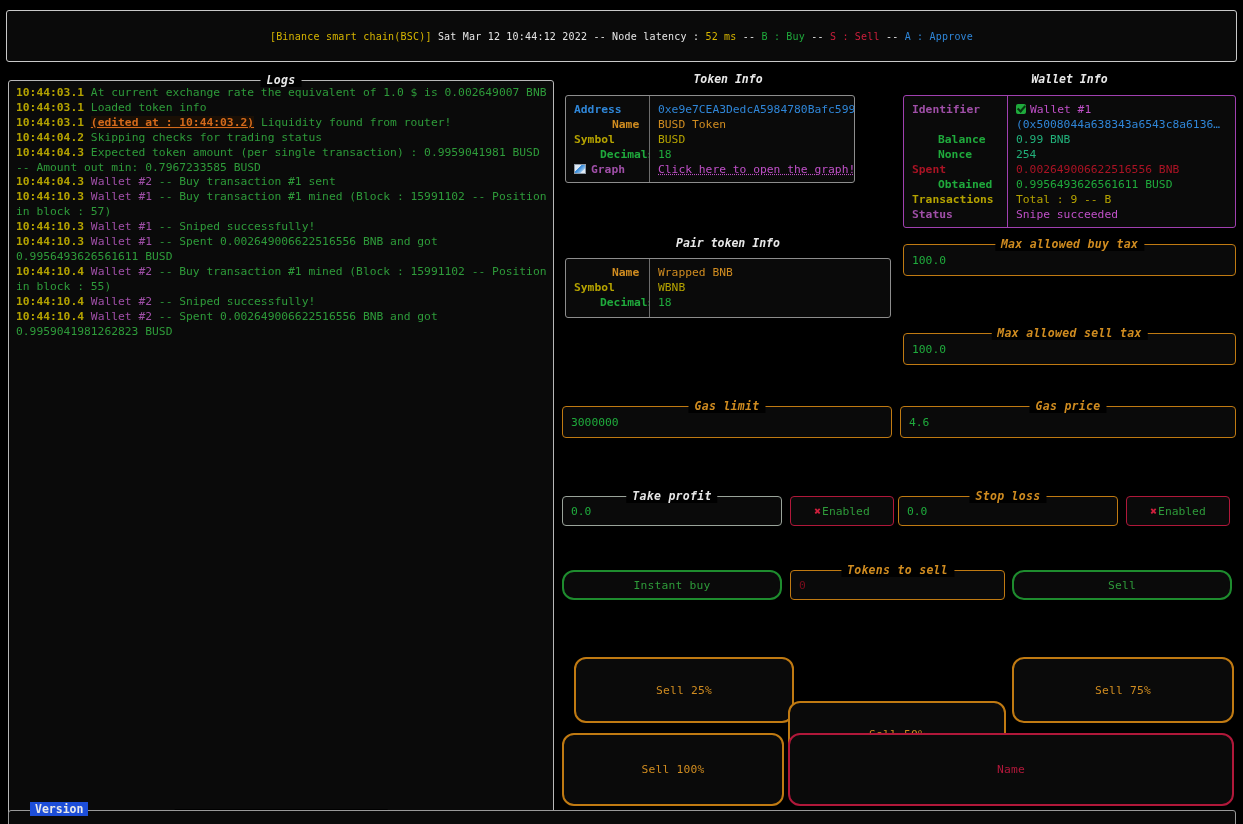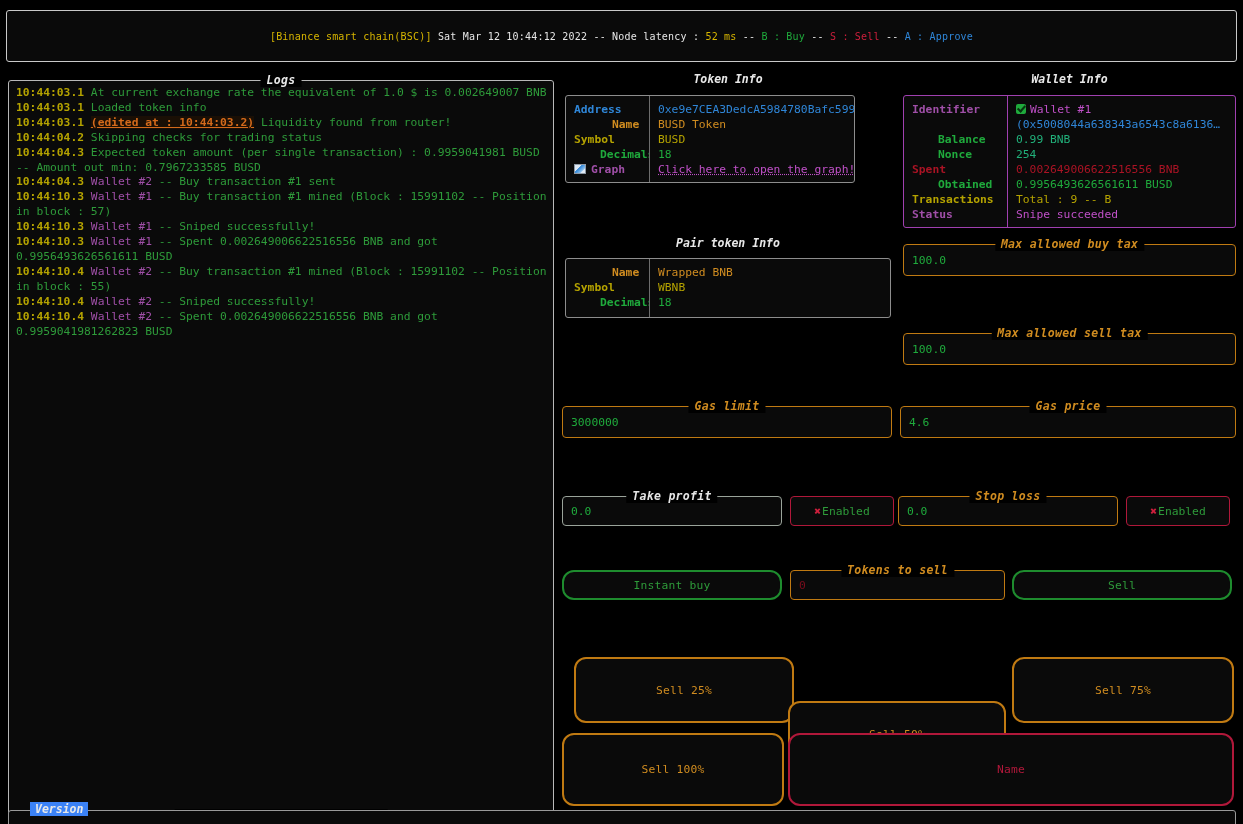--- a/index.html
+++ b/index.html
@@ -275,25 +275,24 @@
   #versionframe {
     position: absolute;
     left: 8px; bottom: -12px; width: 1228px; height: 26px;
     border: 1px solid #9a9a9a;
     border-radius: 3px;
     background: #0a0a0a;
   }
   #version-legend {
     position: absolute;
     left: 30px; bottom: 8px;
-    background: #3b82f6;
+    background: #1d4ed8;
     padding: 0 5px;
     font-size: 11.5px;
     color: #e8e8e8;
-    font-style: italic;
     font-weight: bold;
   }
 </style>
 </head>
 <body>
 
 <div class="frame" id="banner">
   <div class="bannertext">
     <span class="c-yellow">[Binance smart chain(BSC)]</span>
     <span class="c-white">Sat Mar 12 10:44:12 2022</span>

